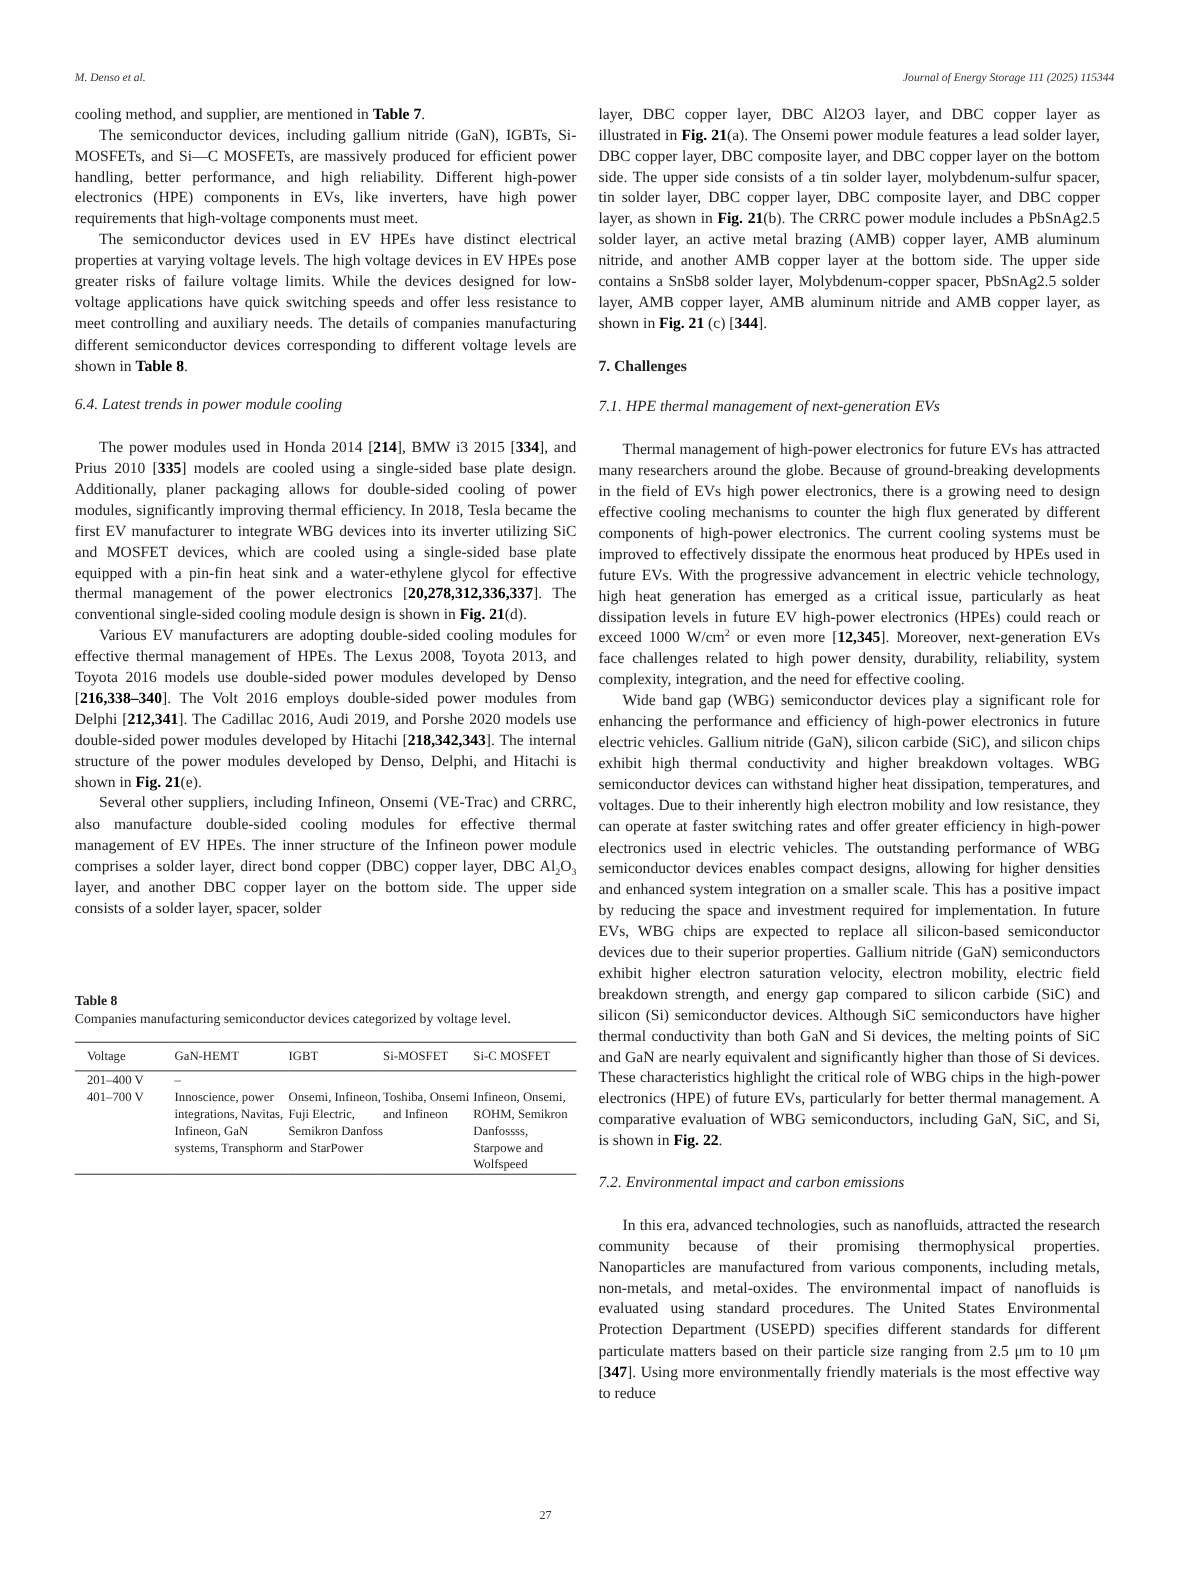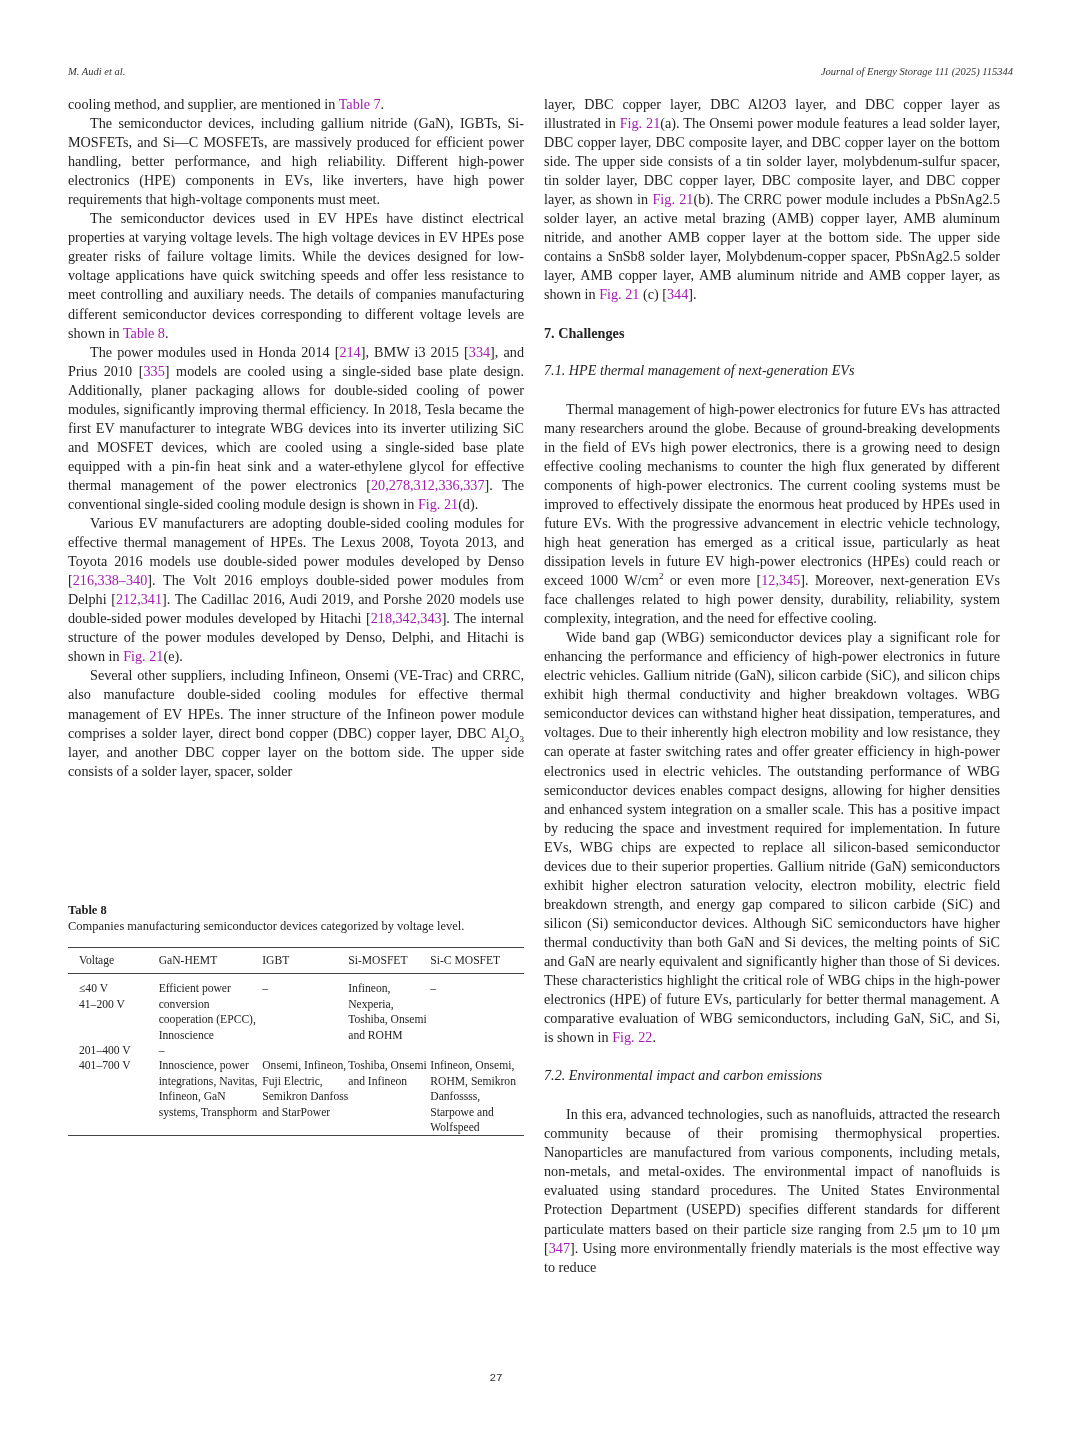--- a/index.html
+++ b/index.html
@@ -8,55 +8,56 @@
   .running-head { position: absolute; top: 66px; font-size: 10.5px; font-style: italic; color: #333;
                   font-family: "Liberation Serif", serif; }
   .rh-left { left: 68px; }
   .rh-right { right: 67px; }
   .col { position: absolute; top: 95px; width: 456px; font-family: "Liberation Serif", serif;
          font-size: 14.2px; line-height: 19.05px; text-align: justify; }
   .col-left { left: 68px; }
   .col-right { left: 544px; }
   p { margin: 0; text-indent: 22px; }
   p.noindent { text-indent: 0; }
-  a, .link { color: #a21caf; text-decoration: none; }
+  a, .link { color: #000000; text-decoration: none; font-weight: bold; }
   .sec-sub { font-style: italic; margin: 16px 0 20px 0; text-indent: 0; }
   .sec-main { font-weight: bold; margin: 19px 0 18px 0; text-indent: 0; }
   .table-block { position: absolute; left: 68px; top: 902px; width: 456px;
                  font-family: "Liberation Serif", serif; }
   .table-title { font-weight: bold; font-size: 12.5px; line-height: 16px; }
   .table-caption { font-size: 12.5px; line-height: 16px; margin-bottom: 3px; }
   table { border-collapse: collapse; width: 456px; font-size: 11.6px; line-height: 15.4px; margin-top: 13px; }
   thead tr { border-top: 1.5px solid #444; border-bottom: 1px solid #444; }
   thead th { font-weight: normal; text-align: left; padding: 5px 0 5px 0; }
   tbody td { vertical-align: top; padding: 0; }
   tbody tr.first td { padding-top: 7px; }
   tbody tr.last td { padding-bottom: 6px; }
   table { border-bottom: 1.5px solid #444; }
   .c0 { width: 82px; padding-left: 11px !important; }
   .c1 { width: 106px; }
   .c2 { width: 88px; }
   .c3 { width: 84px; }
   .c4 { width: 96px; }
   .page-number { position: absolute; top: 1372px; left: 0; width: 992px; text-align: center;
-                 font-size: 11px; font-family: Liberation Mono, monospace; color: #333; }
+                 font-size: 11px; font-family: Liberation Serif, serif; color: #333; }
   sup { font-size: 9px; line-height: 0; }
   sub { font-size: 9px; line-height: 0; }
 </style>
 </head>
 <body>
 
-<div class="running-head rh-left">M. Audi et al.</div>
+<div class="running-head rh-left">M. Denso et al.</div>
 <div class="running-head rh-right">Journal of Energy Storage 111 (2025) 115344</div>
 
 <div class="col col-left">
   <p class="noindent"><span>cooling method, and supplier, are mentioned in </span><a class="link">Table 7</a><span>.</span></p>
   <p>The semiconductor devices, including gallium nitride (GaN), IGBTs, Si-MOSFETs, and Si—C MOSFETs, are massively produced for efficient power handling, better performance, and high reliability. Different high-power electronics (HPE) components in EVs, like inverters, have high power requirements that high-voltage components must meet.</p>
   <p><span>The semiconductor devices used in EV HPEs have distinct electrical properties at varying voltage levels. The high voltage devices in EV HPEs pose greater risks of failure voltage limits. While the devices designed for low-voltage applications have quick switching speeds and offer less resistance to meet controlling and auxiliary needs. The details of companies manufacturing different semiconductor devices corresponding to different voltage levels are shown in </span><a class="link">Table 8</a><span>.</span></p>
 
+  <p class="sec-sub">6.4.  Latest trends in power module cooling</p>
 
   <p><span>The power modules used in Honda 2014 [</span><a class="link">214</a><span>], BMW i3 2015 [</span><a class="link">334</a><span>], and Prius 2010 [</span><a class="link">335</a><span>] models are cooled using a single-sided base plate design. Additionally, planer packaging allows for double-sided cooling of power modules, significantly improving thermal efficiency. In 2018, Tesla became the first EV manufacturer to integrate WBG devices into its inverter utilizing SiC and MOSFET devices, which are cooled using a single-sided base plate equipped with a pin-fin heat sink and a water-ethylene glycol for effective thermal management of the power electronics [</span><a class="link">20,278,312,336,337</a><span>]. The conventional single-sided cooling module design is shown in </span><a class="link">Fig. 21</a><span>(d).</span></p>
 
   <p><span>Various EV manufacturers are adopting double-sided cooling modules for effective thermal management of HPEs. The Lexus 2008, Toyota 2013, and Toyota 2016 models use double-sided power modules developed by Denso [</span><a class="link">216,338–340</a><span>]. The Volt 2016 employs double-sided power modules from Delphi [</span><a class="link">212,341</a><span>]. The Cadillac 2016, Audi 2019, and Porshe 2020 models use double-sided power modules developed by Hitachi [</span><a class="link">218,342,343</a><span>]. The internal structure of the power modules developed by Denso, Delphi, and Hitachi is shown in </span><a class="link">Fig. 21</a><span>(e).</span></p>
 
   <p><span>Several other suppliers, including Infineon, Onsemi (VE-Trac) and CRRC, also manufacture double-sided cooling modules for effective thermal management of EV HPEs. The inner structure of the Infineon power module comprises a solder layer, direct bond copper (DBC) copper layer, DBC Al</span><sub>2</sub><span>O</span><sub>3</sub><span> layer, and another DBC copper layer on the bottom side. The upper side consists of a solder layer, spacer, solder</span></p>
 </div>
 
 <div class="table-block">
   <div class="table-title">Table 8</div>
@@ -65,28 +66,20 @@
     <thead>
       <tr>
         <th class="c0">Voltage</th>
         <th class="c1">GaN-HEMT</th>
         <th class="c2">IGBT</th>
         <th class="c3">Si-MOSFET</th>
         <th class="c4">Si-C MOSFET</th>
       </tr>
     </thead>
     <tbody id="table-body">
-        <tr class="first">
-          <td class="c0" style="white-space: pre-line;">≤40 V
-41–200 V</td>
-          <td class="c1" style="white-space: pre-line;">Efficient power conversion cooperation (EPCC), Innoscience</td>
-          <td class="c2" style="white-space: pre-line;">–</td>
-          <td class="c3" style="white-space: pre-line;">Infineon, Nexperia, Toshiba, Onsemi and ROHM</td>
-          <td class="c4" style="white-space: pre-line;">–</td>
-        </tr>
         <tr>
           <td class="c0" style="white-space: pre-line;">201–400 V</td>
           <td class="c1" style="white-space: pre-line;">–</td>
           <td class="c2" style="white-space: pre-line;"></td>
           <td class="c3" style="white-space: pre-line;"></td>
           <td class="c4" style="white-space: pre-line;"></td>
         </tr>
         <tr>
           <td class="c0" style="white-space: pre-line;">401–700 V</td>
           <td class="c1" style="white-space: pre-line;">Innoscience, power integrations, Navitas, Infineon, GaN systems, Transphorm</td>

